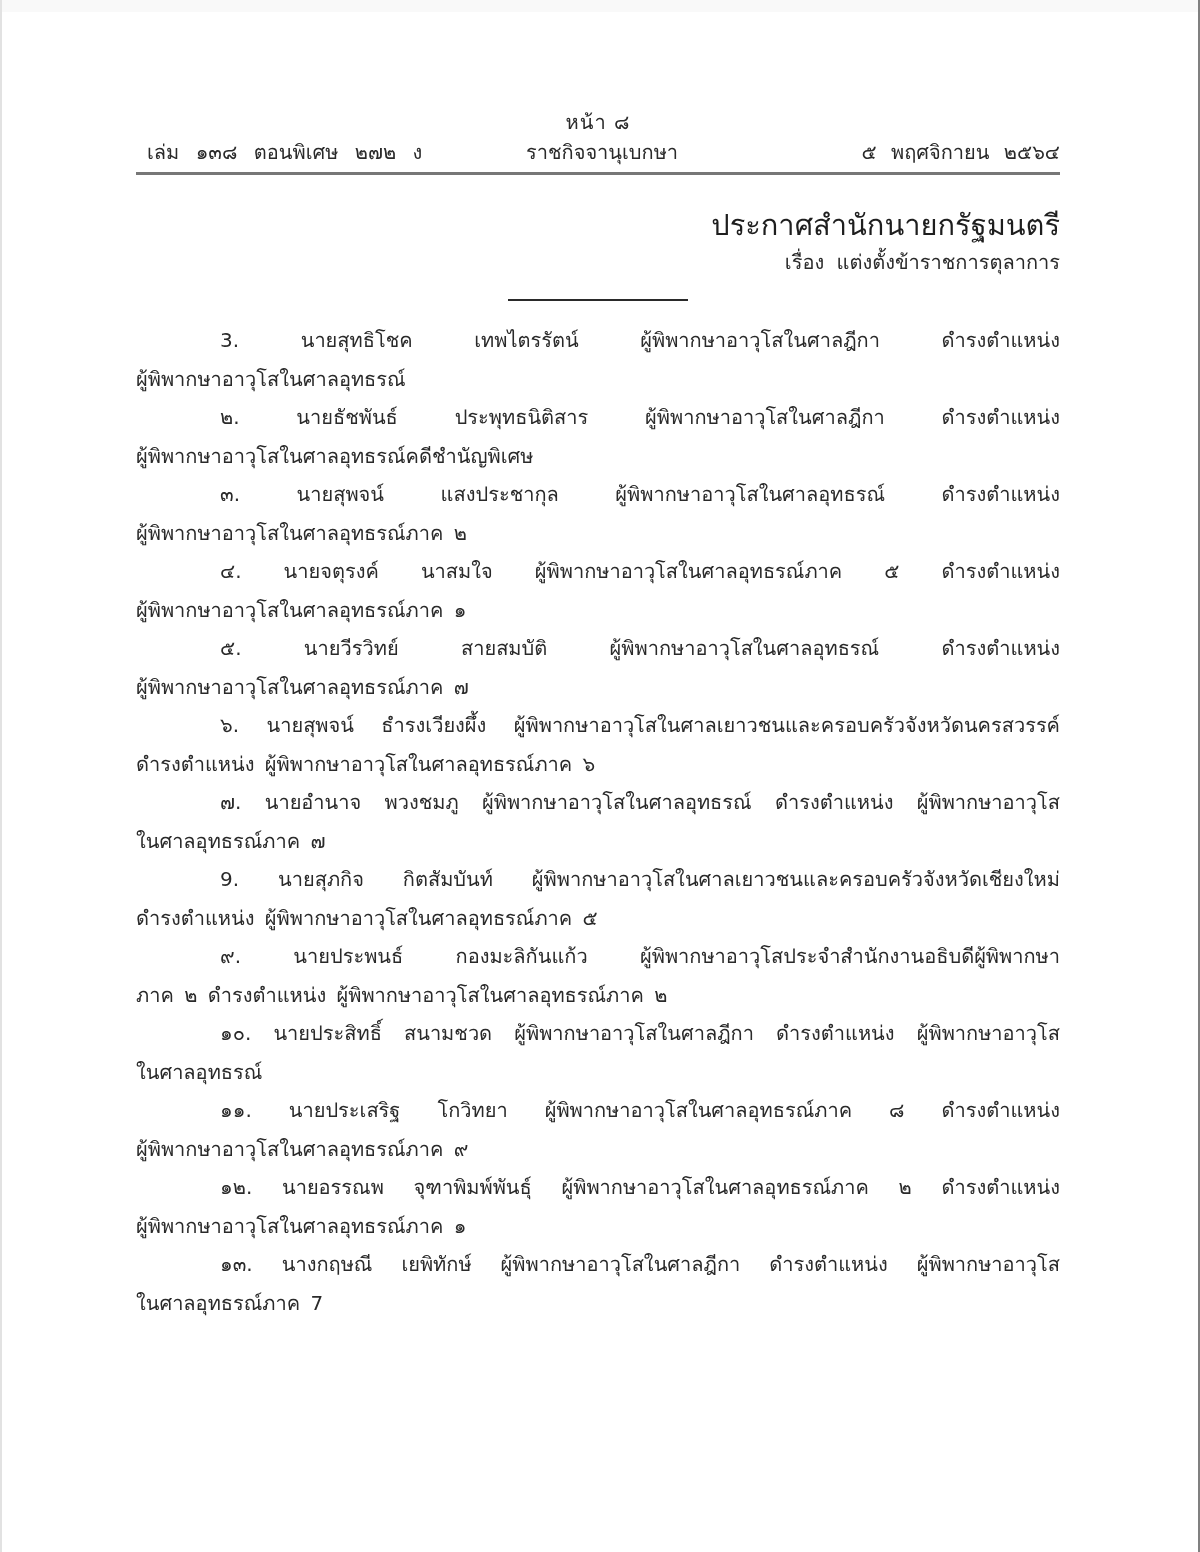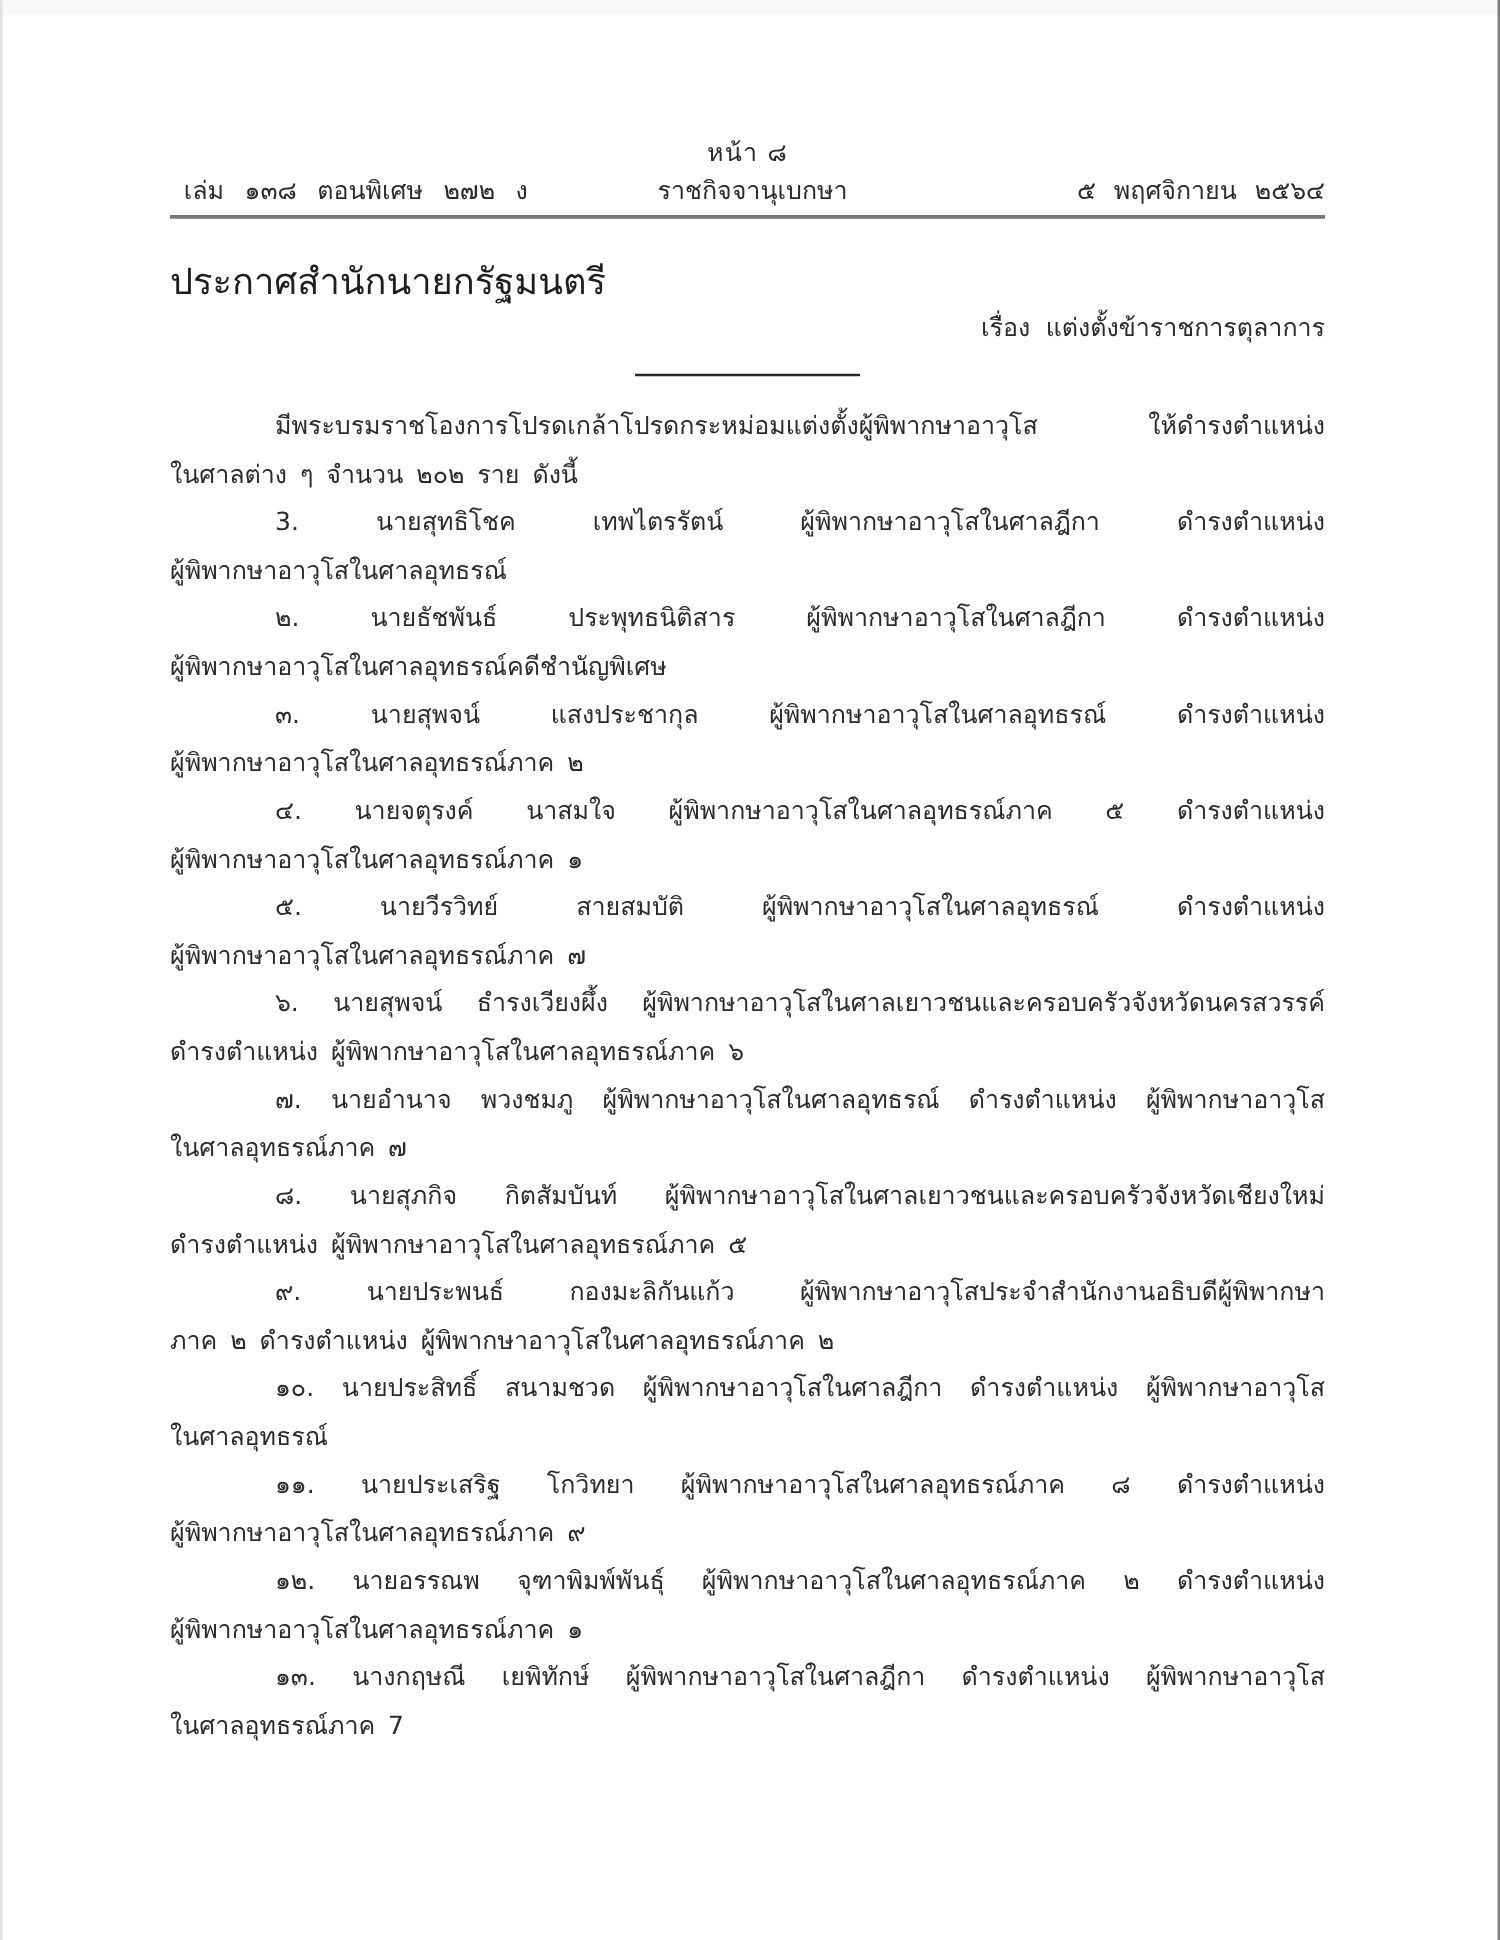--- a/index.html
+++ b/index.html
@@ -71,21 +71,21 @@
       word-spacing: 8px;
     }
     .header-rule {
       margin-top: 4px;
       height: 3px;
       background: #777777;
       width: 924px;
     }
     .title {
       margin-top: 30px;
-      text-align: left;
+      text-align: right;
       font-size: 29px;
       line-height: 40px;
       color: #1e1e1e;
     }
     .subtitle {
       text-align: right;
       font-size: 20px;
       line-height: 30px;
       margin-top: 2px;
       word-spacing: 6px;
@@ -134,24 +134,20 @@
     <span class="right">๕ พฤศจิกายน ๒๕๖๔</span>
   </div>
   <div class="header-rule"></div>
 
   <div class="title">ประกาศสำนักนายกรัฐมนตรี</div>
   <div class="subtitle">เรื่อง แต่งตั้งข้าราชการตุลาการ</div>
   <div class="title-rule"></div>
 
   <div class="body-text">
 
-    <div class="para">
-      <span class="first">มีพระบรมราชโองการโปรดเกล้าโปรดกระหม่อมแต่งตั้งผู้พิพากษาอาวุโส ให้ดำรงตำแหน่ง</span>
-      <span class="rest">ในศาลต่าง ๆ จำนวน ๒๐๒ ราย ดังนี้</span>
-    </div>
 
     <div class="para">
       <span class="first">3. นายสุทธิโชค เทพไตรรัตน์ ผู้พิพากษาอาวุโสในศาลฎีกา ดำรงตำแหน่ง</span>
       <span class="rest">ผู้พิพากษาอาวุโสในศาลอุทธรณ์</span>
     </div>
     <div class="para">
       <span class="first">๒. นายธัชพันธ์ ประพุทธนิติสาร ผู้พิพากษาอาวุโสในศาลฎีกา ดำรงตำแหน่ง</span>
       <span class="rest">ผู้พิพากษาอาวุโสในศาลอุทธรณ์คดีชำนัญพิเศษ</span>
     </div>
     <div class="para">
@@ -168,21 +164,21 @@
     </div>
     <div class="para">
       <span class="first">๖. นายสุพจน์ ธำรงเวียงผึ้ง ผู้พิพากษาอาวุโสในศาลเยาวชนและครอบครัวจังหวัดนครสวรรค์</span>
       <span class="rest">ดำรงตำแหน่ง ผู้พิพากษาอาวุโสในศาลอุทธรณ์ภาค ๖</span>
     </div>
     <div class="para">
       <span class="first">๗. นายอำนาจ พวงชมภู ผู้พิพากษาอาวุโสในศาลอุทธรณ์ ดำรงตำแหน่ง ผู้พิพากษาอาวุโส</span>
       <span class="rest">ในศาลอุทธรณ์ภาค ๗</span>
     </div>
     <div class="para">
-      <span class="first">๘. นายสุภกิจ กิตสัมบันท์ ผู้พิพากษาอาวุโสในศาลเยาวชนและครอบครัวจังหวัดเชียงใหม่</span>
+      <span class="first">9. นายสุภกิจ กิตสัมบันท์ ผู้พิพากษาอาวุโสในศาลเยาวชนและครอบครัวจังหวัดเชียงใหม่</span>
       <span class="rest">ดำรงตำแหน่ง ผู้พิพากษาอาวุโสในศาลอุทธรณ์ภาค ๕</span>
     </div>
     <div class="para">
       <span class="first">๙. นายประพนธ์ กองมะลิกันแก้ว ผู้พิพากษาอาวุโสประจำสำนักงานอธิบดีผู้พิพากษา</span>
       <span class="rest">ภาค ๒ ดำรงตำแหน่ง ผู้พิพากษาอาวุโสในศาลอุทธรณ์ภาค ๒</span>
     </div>
     <div class="para">
       <span class="first">๑๐. นายประสิทธิ์ สนามชวด ผู้พิพากษาอาวุโสในศาลฎีกา ดำรงตำแหน่ง ผู้พิพากษาอาวุโส</span>
       <span class="rest">ในศาลอุทธรณ์</span>
     </div>

